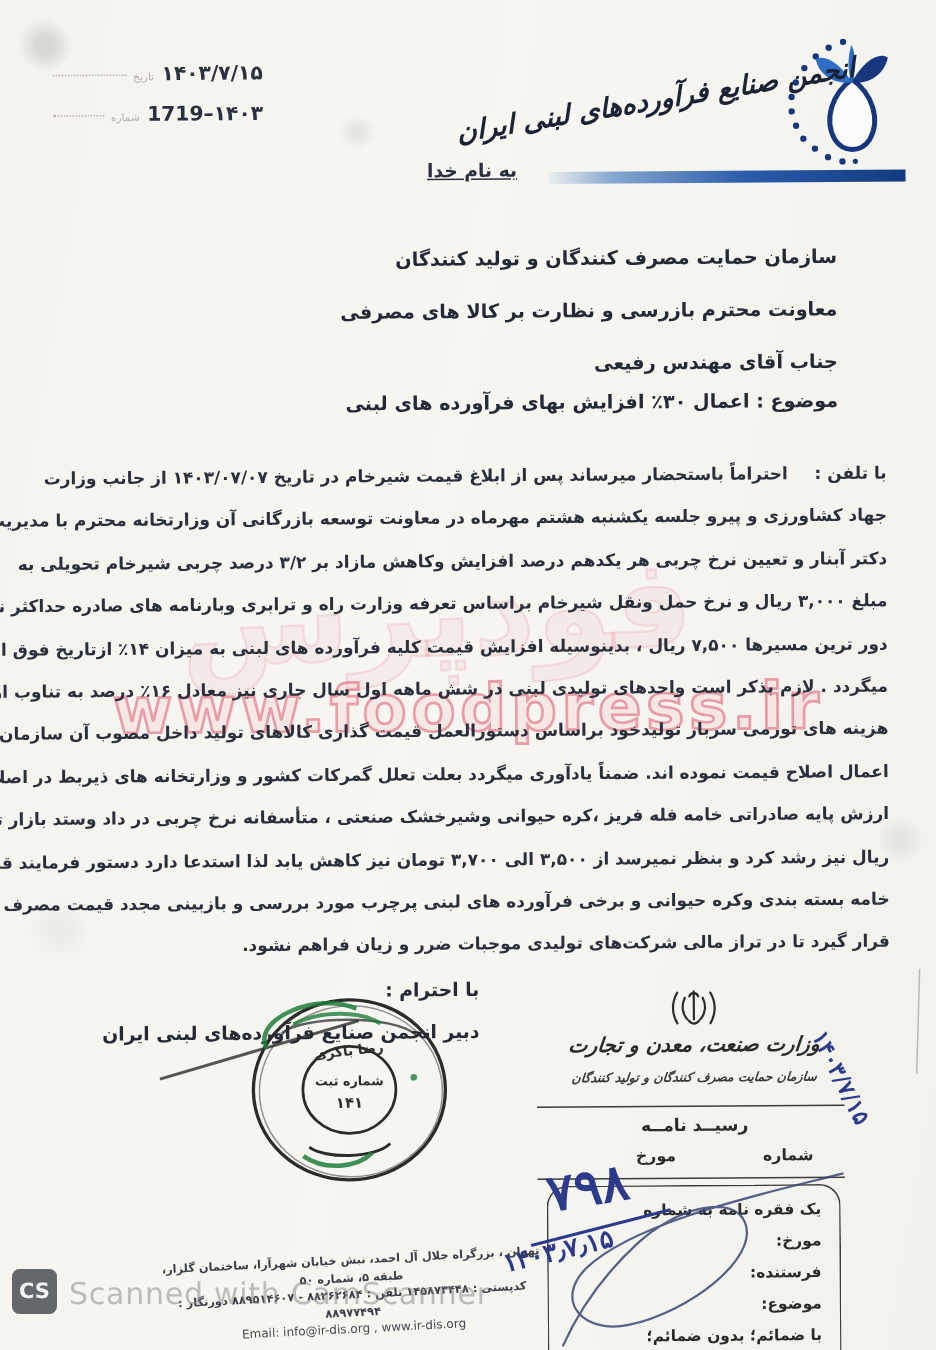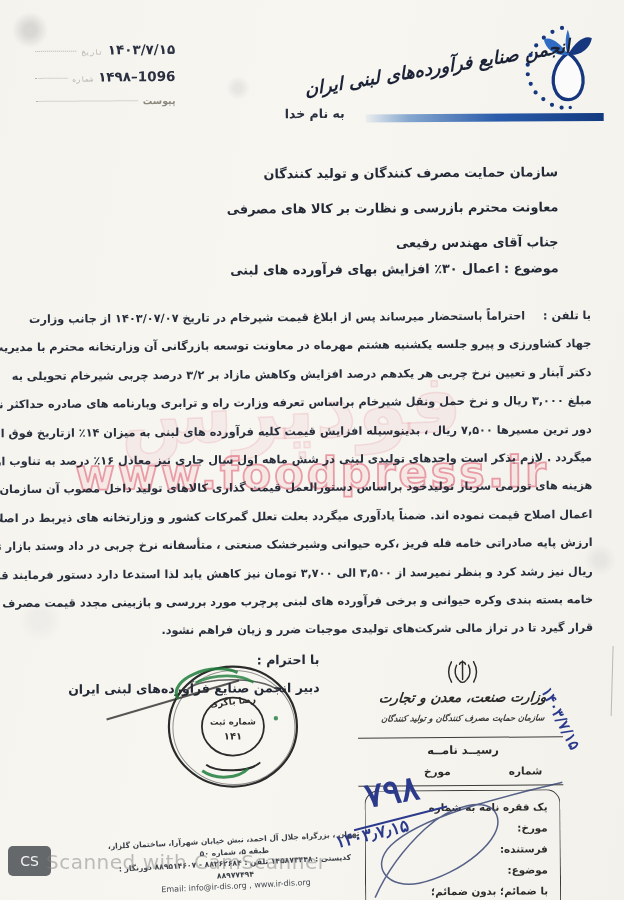--- a/index.html
+++ b/index.html
@@ -13,24 +13,24 @@
       linear-gradient(100deg,#f4f3ee 0%,#f7f6f1 45%,#f2f1ec 100%);
     font-family:"DejaVu Sans","Liberation Sans",sans-serif;
     color:#262b38;
   }
   .content{position:absolute;inset:0;transform:rotate(-0.4deg);}
   .abs{position:absolute;}
   
   .dates{top:40px;left:38px;width:140px;direction:rtl;}
   .dates .row{display:flex;align-items:baseline;justify-content:flex-start;gap:5px;height:27px;}
   .dates .val{font-weight:700;font-size:13.5px;color:#2b3040;letter-spacing:.5px;white-space:nowrap;}
-  .dates .lbl{font-size:7px;color:#9a968e;opacity:.75;font-family:Liberation Mono, monospace;}
+  .dates .lbl{font-size:7px;color:#9a968e;opacity:.75;}
   .dates .dot{flex:1;border-bottom:1px dotted #b7b3a9;transform:translateY(-3px);}
   .attach .val{font-size:9.5px;color:#8b877d;}
-  .besm{top:106px;left:287px;font-size:12.5px;font-weight:700;color:#2b3040;}
+  .besm{top:106px;left:287px;font-size:12.5px;font-weight:700;color:#2b3040;text-decoration:underline;}
   .logo{top:22px;left:520px;width:88px;height:96px;}
   .assoc-name{
     top:54px;left:352px;width:222px;text-align:center;direction:rtl;
     font-style:italic;font-weight:700;font-size:18px;color:#1b2236;
     transform:rotate(-9deg) skewX(-4deg);letter-spacing:-.5px;white-space:nowrap;
   }
   .blue-bar{top:115px;left:368px;width:238px;height:8px;
     background:linear-gradient(to right,rgba(170,195,225,.15) 0%,#86a7cf 18%,#2b5cab 55%,#123a80 100%);}
   
   .recipient{top:156px;right:64px;direction:rtl;text-align:right;font-weight:700;font-size:12.8px;line-height:35px;color:#242936;}
@@ -69,22 +69,22 @@
   .crease{top:648px;left:610px;width:1.2px;height:70px;background:rgba(80,80,80,.35);transform:rotate(2deg);}
   
   .footer{top:834px;left:96px;width:272px;text-align:center;direction:rtl;
     font-size:7.6px;font-weight:700;line-height:11.5px;color:#3a3f47;transform:rotate(-2.5deg);}
   .footer .em{direction:ltr;font-size:8px;font-weight:400;color:#444a52;}
   
   .wm-fa{top:362px;left:120px;font-size:82px;font-weight:700;color:rgba(233,96,118,.07);
     -webkit-text-stroke:1.5px rgba(230,80,104,.14);transform:rotate(-2deg);letter-spacing:8px;pointer-events:none;}
   .wm-press{top:448px;left:22px;width:580px;text-align:center;font-size:43px;font-weight:700;letter-spacing:3px;
     color:rgba(236,120,138,.10);-webkit-text-stroke:1.8px rgba(222,66,92,.48);white-space:nowrap;pointer-events:none;}
-  .cs-badge{top:846px;left:8px;width:43px;height:30px;border-radius:5px;background:rgba(74,79,84,.85);
-    color:#f2f2f2;font-weight:400;font-size:14px;display:flex;align-items:center;justify-content:center;}
+  .cs-badge{top:846px;left:8px;width:30px;height:30px;border-radius:5px;background:rgba(74,79,84,.85);
+    color:#f2f2f2;font-weight:700;font-size:14px;display:flex;align-items:center;justify-content:center;}
   .cs-text{top:850px;left:46px;font-size:20px;color:rgba(130,130,130,.5);letter-spacing:.5px;white-space:nowrap;}
   
   .stamp-t1{position:absolute;top:38px;left:0;width:100%;text-align:center;font-size:9px;font-weight:700;color:#2e2e2e;transform:rotate(-6deg);}
   .stamp-t2{position:absolute;top:58px;left:0;width:100%;text-align:center;font-size:8.5px;font-weight:700;color:#2e2e2e;}
   .stamp-t3{position:absolute;top:72px;left:0;width:100%;text-align:center;font-size:10px;font-weight:700;color:#2e2e2e;}
 </style>
 </head>
 <body>
 
 <div class="page">
@@ -93,26 +93,22 @@
     <div class="abs wm-fa">فودپرس</div>
     <div class="abs wm-press">www.foodpress.ir</div>
 
     <div class="abs dates">
       <div class="row">
         <span class="val">۱۴۰۳/۷/۱۵</span>
         <span class="lbl">تاریخ</span>
         <span class="dot"></span>
       </div>
       <div class="row">
-        <span class="val">1096–۱۴۹۸</span>
+        <span class="val">۱۴۰۳–1719</span>
         <span class="lbl">شماره</span>
-        <span class="dot"></span>
-      </div>
-      <div class="row attach">
-        <span class="val">پیوست</span>
         <span class="dot"></span>
       </div>
     </div>
 
     <svg class="abs logo" viewBox="0 0 90 100">
       <g fill="#16377e">
         <circle cx="46" cy="8" r="2.2"></circle>
           <circle cx="36" cy="12" r="2.2"></circle>
           <circle cx="27" cy="18" r="2.2"></circle>
         <circle cx="19" cy="26" r="2.2"></circle>

